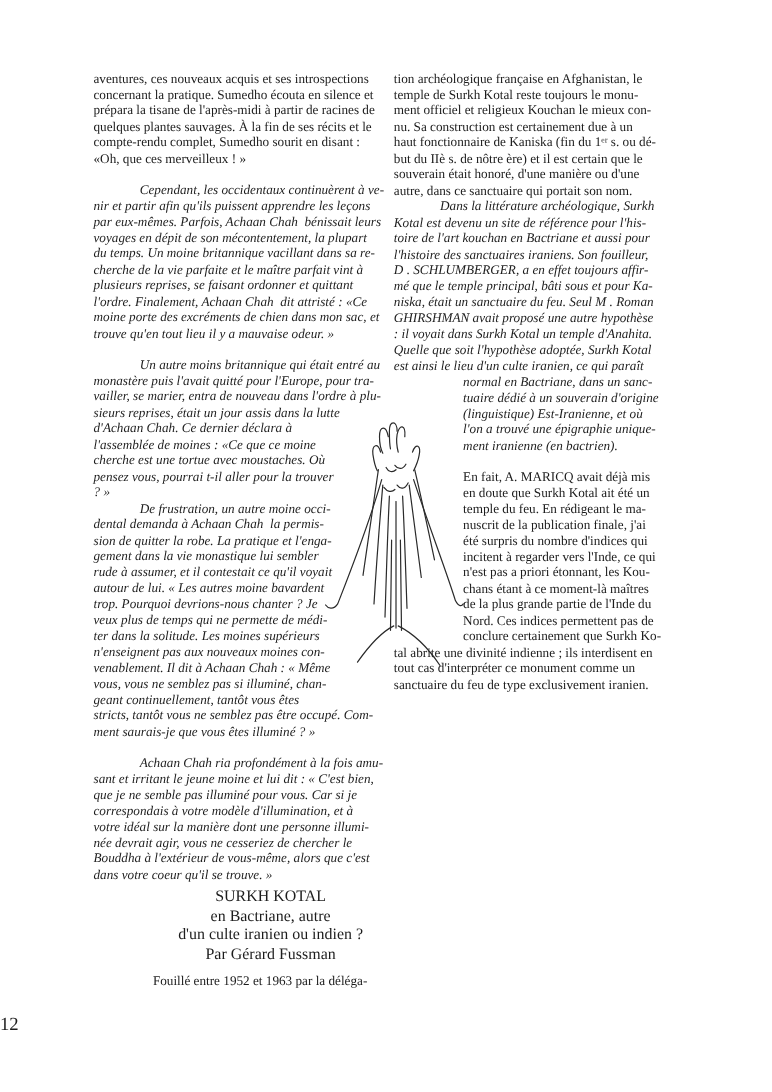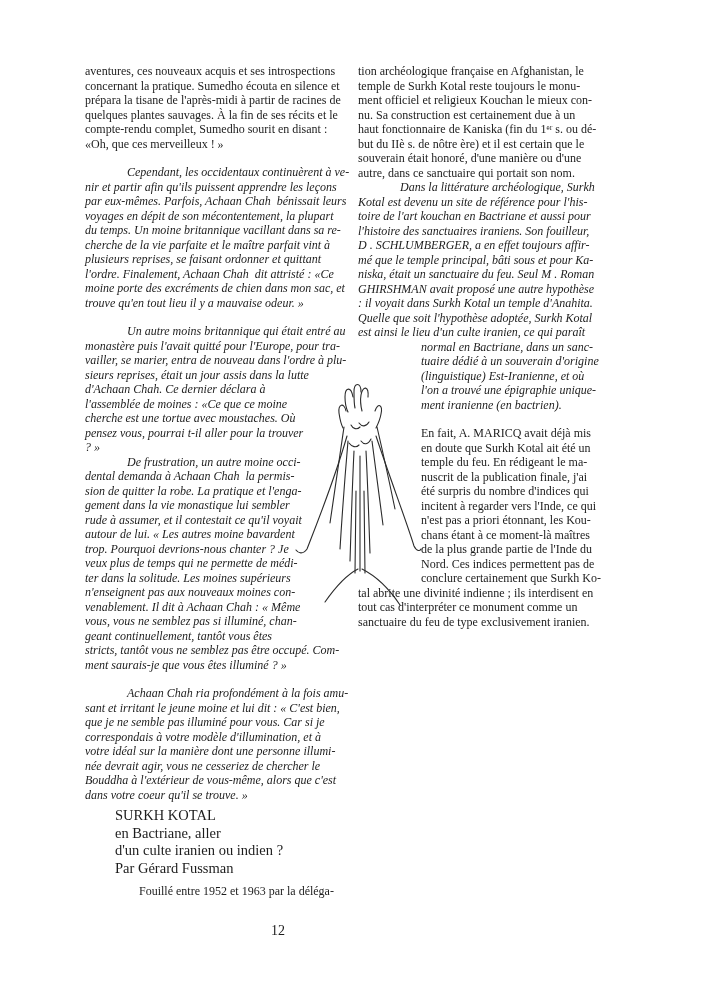--- a/index.html
+++ b/index.html
@@ -19,36 +19,36 @@
   .col-right { left:358px; width:294px; }
   .para { white-space:pre; }
   .ind  { text-indent:42px;font-style:italic; }
   .ind2 { text-indent:54px; }
   .gap    { margin-top:14px; }
   .gap-lg { }
   .gap-xs { margin-top:7px; }
   .heading {
     margin-top:5px;
     padding-left:30px;
+    text-align:center;
     font-size:14.5px;
     line-height:17.5px;
     white-space:normal;
   }
   .h-author { font-weight:normal; }
   .figure {
     position:absolute;
     left:294px; top:381px;
     width:128px; height:228px;
   }
   .footer {
     position:absolute;
     top:924px; left:0;
     width:556px;
-    text-align:center;
-    font-size:14px;
+    font-size:17px;
   }
 </style>
 </head>
 <body>
 
 <div class="page">
 
   <div class="col col-left">
     <div class="para">aventures, ces nouveaux acquis et ses introspections
 concernant la pratique. Sumedho écouta en silence et
@@ -94,21 +94,21 @@
 sant et irritant le jeune moine et lui dit : « C'est bien,
 que je ne semble pas illuminé pour vous. Car si je
 correspondais à votre modèle d'illumination, et à
 votre idéal sur la manière dont une personne illumi-
 née devrait agir, vous ne cesseriez de chercher le
 Bouddha à l'extérieur de vous-même, alors que c'est
 dans votre coeur qu'il se trouve. »</div>
 
     <div class="heading">
       <div>SURKH KOTAL</div>
-      <div>en Bactriane, aller</div>
+      <div>en Bactriane, autre</div>
       <div>d'un culte iranien ou indien ?</div>
       <div class="h-author">Par Gérard Fussman</div>
     </div>
 
     <div class="para ind2 gap-xs">Fouillé entre 1952 et 1963 par la déléga-</div>
   </div>
 
   <div class="col col-right">
     <div class="para">tion archéologique française en Afghanistan, le
 temple de Surkh Kotal reste toujours le monu-

